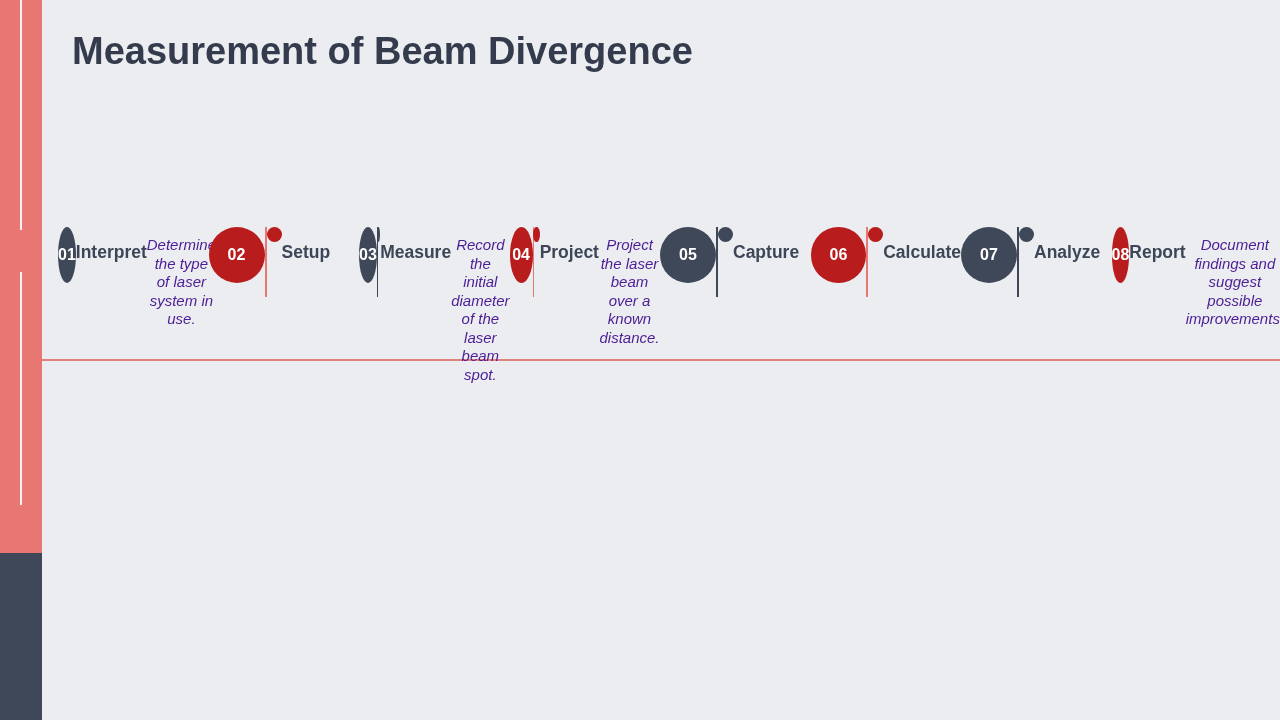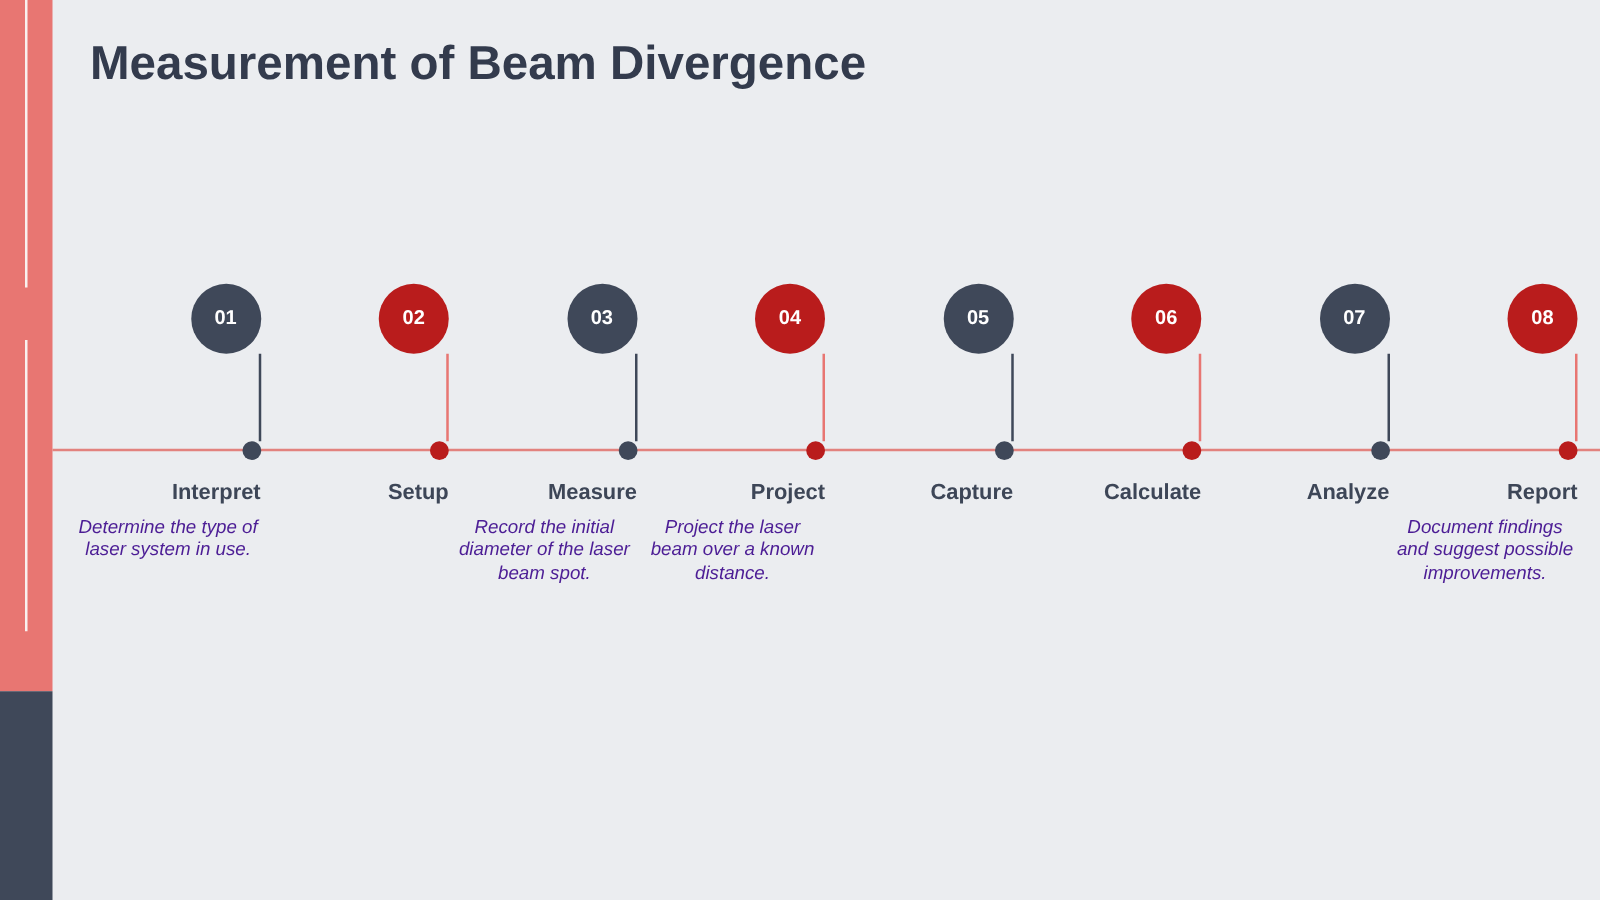--- a/index.html
+++ b/index.html
@@ -50,22 +50,22 @@
   }
   
   .steps {
     position: absolute; left: 58px; top: 227px;
     width: 1204px;
     display: flex;
   }
   .step {
     width: 150.5px;
     display: flex;
-    flex-direction: column;
-    align-items: flex-end;
+    flex-direction: row;
+    align-items: flex-start;
   }
   .step-circle {
     width: 56px; height: 56px;
     border-radius: 50%;
     display: flex; align-items: center; justify-content: center;
     color: #ffffff;
     font-weight: bold;
     font-size: 16px;
     z-index: 2;
   }

